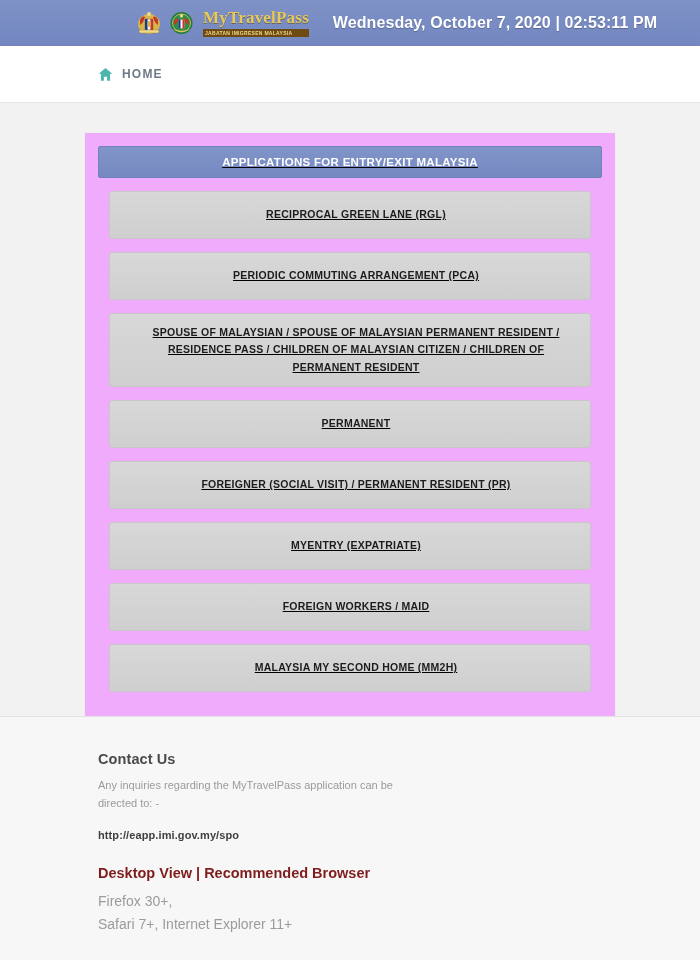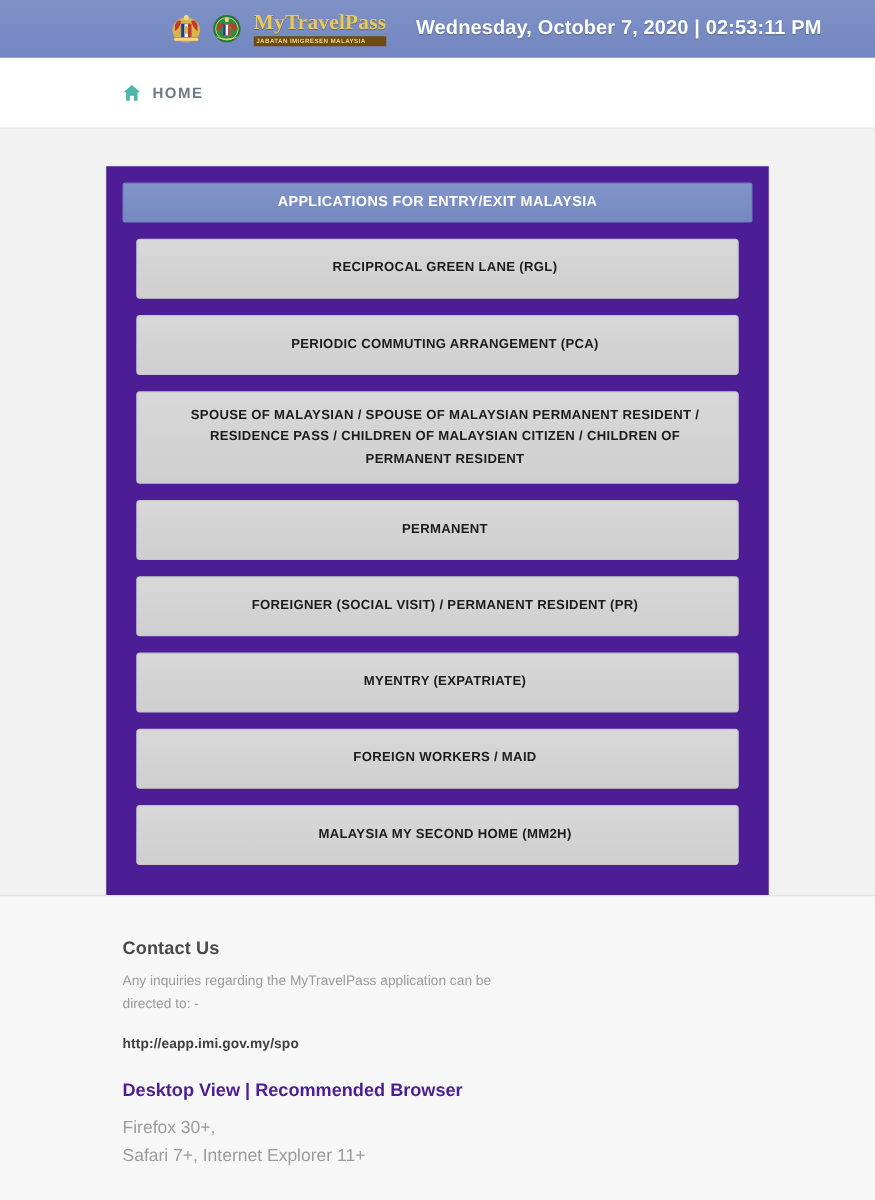--- a/index.html
+++ b/index.html
@@ -112,23 +112,24 @@
   .main {
     flex: 1 1 auto;
     background: #f2f2f2;
     padding-top: 30px;
     border-top: 1px solid #e6e6e6;
   }
 
   .panel {
     width: 530px;
     margin: 0 auto;
-    background: #4c1d95;
+    background: #f0abfc;
     padding: 13px;
     box-shadow: 0 0 2px rgba(0,0,0,0.05);
+    text-decoration: underline;
   }
 
   .panel-header {
     background: #7b90c5;
     background-image: linear-gradient(180deg, #8195c9 0%, #7588c1 100%);
     color: #ffffff;
     text-align: center;
     font-size: 11.5px;
     font-weight: bold;
     letter-spacing: 0.3px;
@@ -197,21 +198,21 @@
     color: #3f3f3f;
     letter-spacing: 0.1px;
     cursor: pointer;
   }
 
   .footer-block-2 { margin-top: 24px; }
 
   .footer-title-2 {
     font-size: 14.5px;
     font-weight: bold;
-    color: #4c1d95;
+    color: #7f1d1d;
   }
 
   .browser-list {
     margin-top: 9px;
     font-size: 14px;
     color: #9b9b9b;
     line-height: 1.65;
   }
 
   .copyright-bar {

